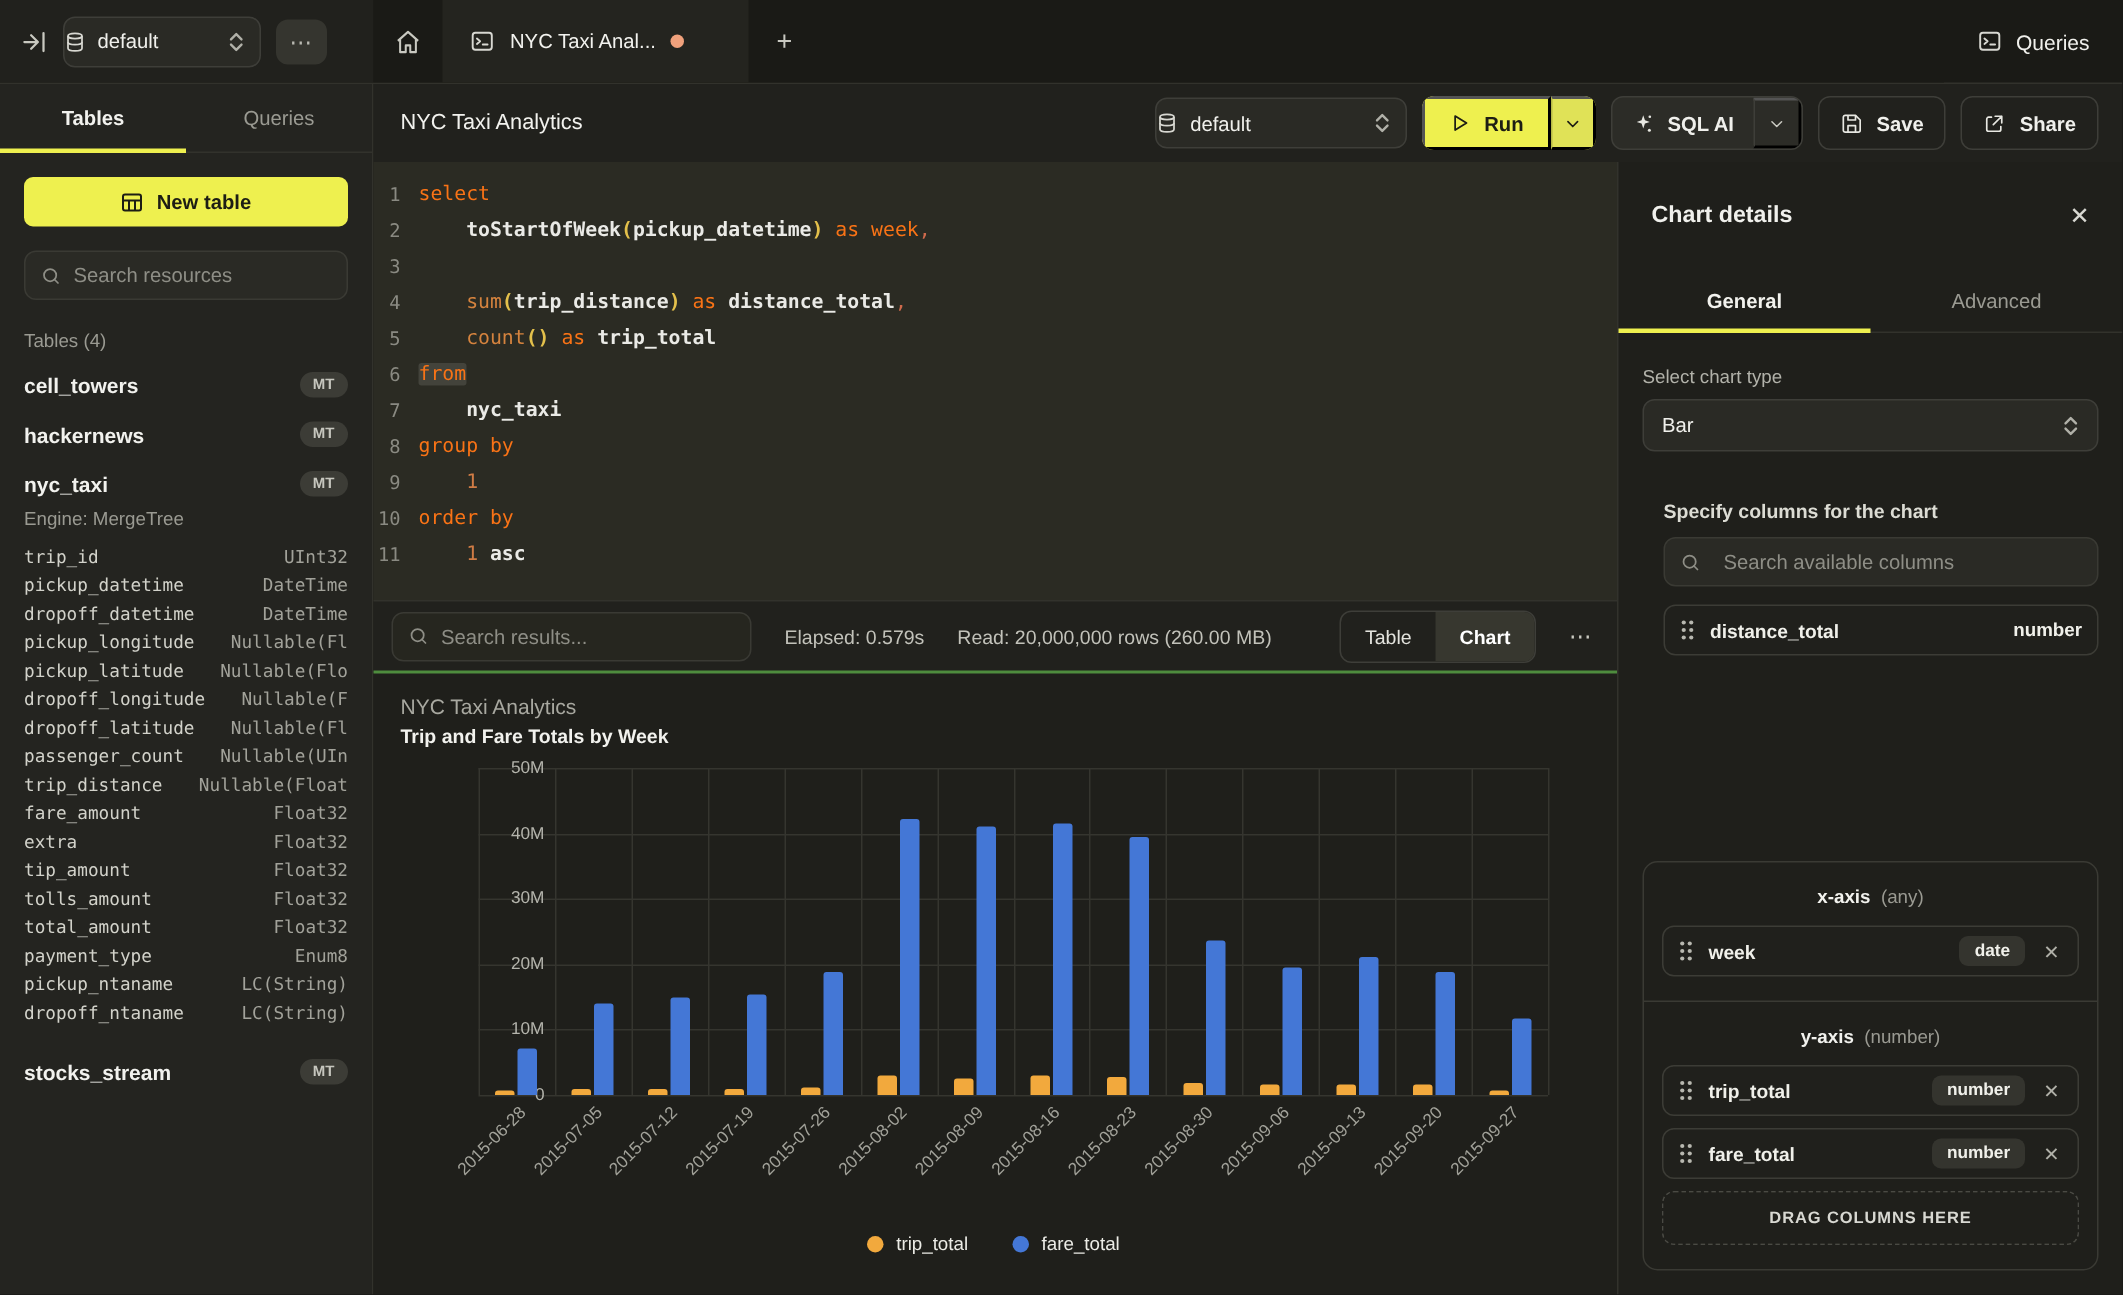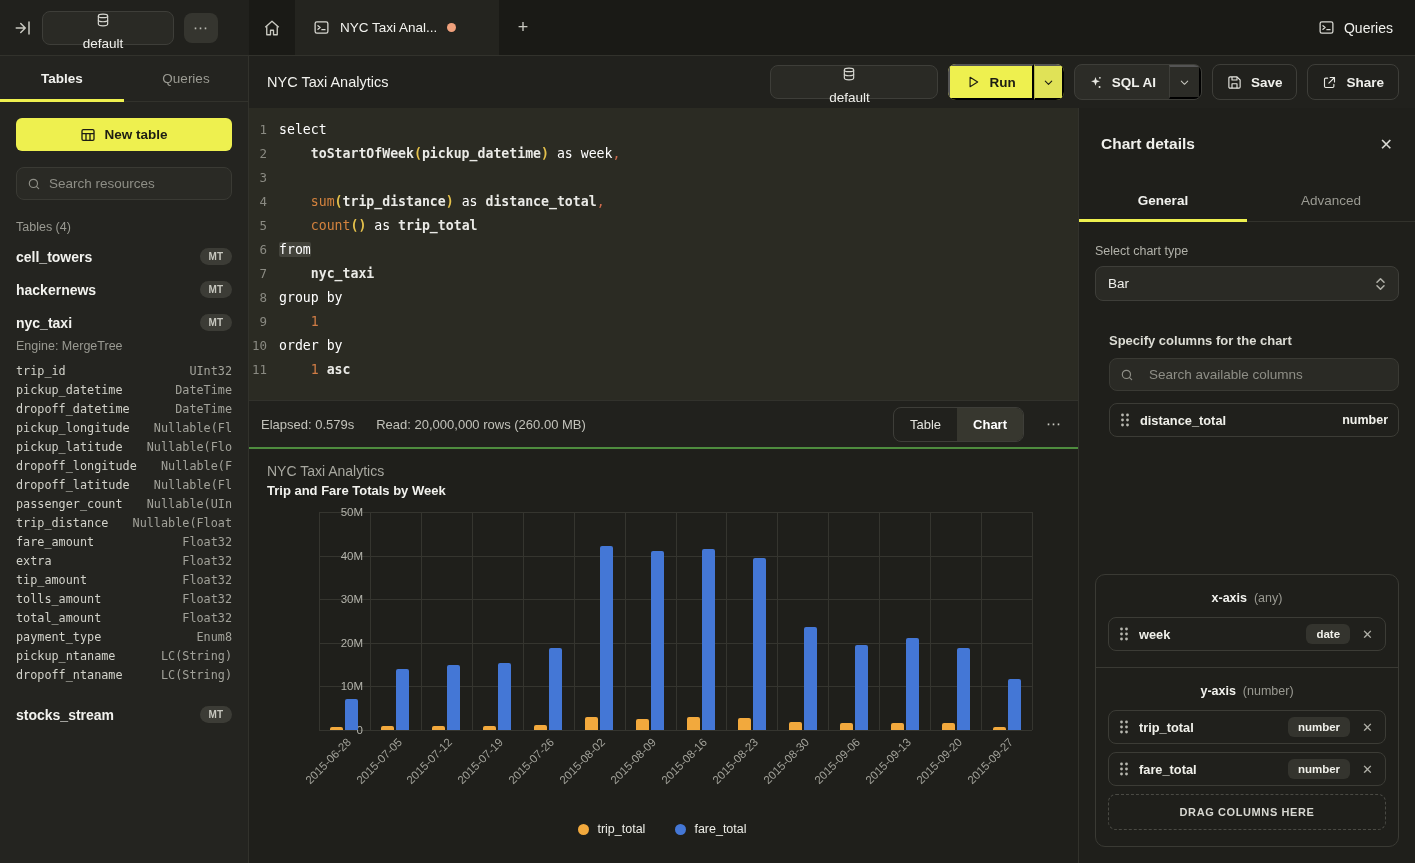--- a/index.html
+++ b/index.html
@@ -5,21 +5,21 @@
   * { margin:0; padding:0; box-sizing:border-box; }
   html,body { width:1415px; height:863px; overflow:hidden; background:#191916;
     font-family:"Liberation Sans", sans-serif; color:#f0f0ec; font-size:13px; }
   .app { display:flex; flex-direction:column; width:1415px; height:863px; }
 
   
   .topbar { height:56px; display:flex; align-items:stretch; background:#1a1a16; border-bottom:1px solid #32322c; flex:none; }
   .topbar-left { width:249px; flex:none; display:flex; align-items:center; gap:10px; padding:0 14px; background:#21211d; }
   .icon-btn { background:none; border:none; color:#c9c9c1; display:flex; align-items:center; justify-content:center; cursor:pointer; }
   .db-select { display:flex; align-items:center; gap:8px; height:34px; padding:0 10px 0 0;
-    background:#2a2a25; border:1px solid #3e3e39; border-radius:8px; color:#f0f0ec; min-width:132px;flex-direction:column; }
+    background:#2a2a25; border:1px solid #3e3e39; border-radius:8px; color:#f0f0ec; min-width:132px; }
   .db-select .lbl { flex:1; font-size:13.5px; }
   .more-btn { width:34px; height:30px; background:#35352f; border-radius:8px; color:#b9b9b1; border:none;
     font-size:15px; letter-spacing:1px; display:flex; align-items:center; justify-content:center; }
   .tabstrip { flex:1; display:flex; align-items:stretch; background:#1a1a16; }
   .home-btn { width:46px; display:flex; align-items:center; justify-content:center; }
   .tab { display:flex; align-items:center; gap:10px; padding:0 18px; background:#24241f; min-width:204px; }
   .tab .t-title { font-size:13.5px; color:#f2f2ee; }
   .dot { width:9px; height:9px; border-radius:50%; background:#f0a17c; }
   .plus-btn { width:48px; font-size:18px; color:#c9c9c1; }
   .topbar-right { display:flex; align-items:center; padding:0 22px; gap:8px; }
@@ -71,21 +71,21 @@
   .workspace { flex:1; display:flex; min-height:0; }
   .left-col { flex:1; display:flex; flex-direction:column; min-width:0; }
 
   
   .editor { height:292px; flex:none; background:#2b2b23; padding:10px 0 0; overflow:hidden;
     font-family:"DejaVu Sans Mono", monospace; font-size:13.2px; }
   .code-line { display:flex; line-height:24px; }
   .ln { width:30px; flex:none; text-align:right; padding-right:12px; color:#8a8a82; font-size:12.5px; }
   .code { white-space:pre; }
   .ind { display:inline-block; width:4ch; box-shadow:inset 1px 0 0 #42423a; }
-  .tok-kw { color:#ffffff; }
+  .tok-kw { color:#f97316; }
   .tok-fn { color:#d5833e; }
   .tok-pa { color:#e3c04b; font-weight:700; }
   .tok-id { color:#eaeae6; font-weight:700; }
   .tok-cm { color:#cf6a4c; }
   .tok-nu { color:#d07c45; }
   .tok-hl { background:#43433b; border-radius:2px; }
 
   
   .results-bar { height:47px; flex:none; display:flex; align-items:center; gap:22px; padding:0 16px 0 12px;
     background:#21211d; border-top:1px solid #32322c; }
@@ -450,20 +450,29 @@
                   <span class="code"><span class="tok-kw">order by</span></span>
                 </div>
                 <div class="code-line">
                   <span class="ln">11</span>
                   <span class="code"><span class="ind"></span><span class="tok-nu">1</span><span class="tok-id"> asc</span></span>
                 </div>
               </div>
           </div>
 
           <div class="results-bar">
+            <div class="search-box">
+              <span>
+                <svg width="14" height="14" viewBox="0 0 24 24" fill="none" stroke="#8e8e86" stroke-width="2" stroke-linecap="round">
+                    <circle cx="11" cy="11" r="7"></circle>
+                    <path d="M20 20l-4-4"></path>
+                  </svg>
+              </span>
+              <input placeholder="Search results..." style="">
+            </div>
             <span class="meta">Elapsed: 0.579s</span>
             <span class="meta">Read: 20,000,000 rows (260.00 MB)</span>
             <div class="seg">
               <div class="seg-item">Table</div>
               <div class="seg-item active">Chart</div>
             </div>
             <button class="more-dots">⋯</button>
           </div>
 
           <div class="chart-panel">

